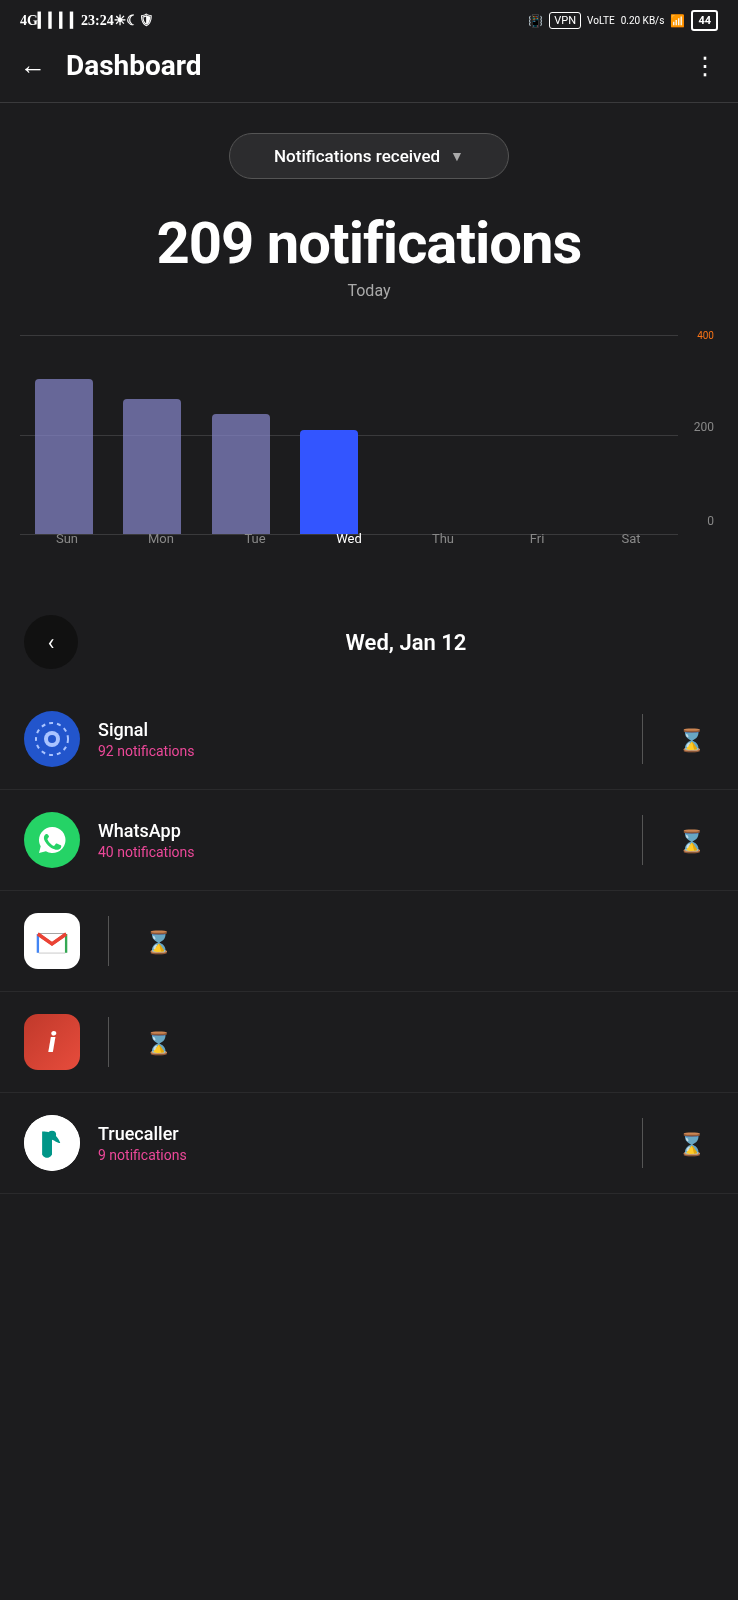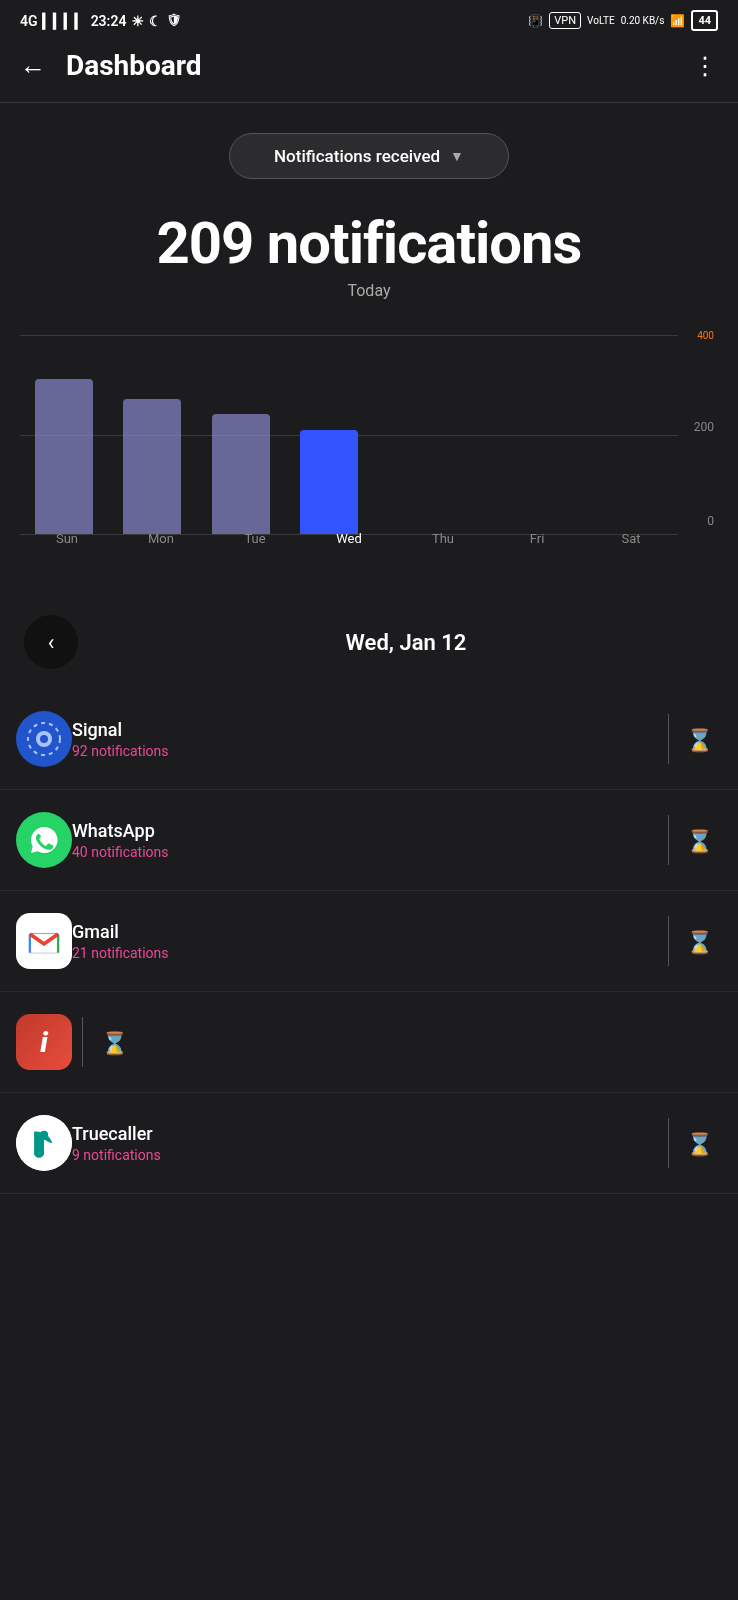--- a/index.html
+++ b/index.html
@@ -15,21 +15,21 @@
 
     
     .status-bar {
       display: flex;
       justify-content: space-between;
       align-items: center;
       padding: 10px 20px 8px;
       font-size: 13px;
       color: #fff;
     }
-    .status-left { display: flex; gap: 5px; font-weight: 600; font-size: 14px; }
+    .status-left { display: flex; align-items: center; font-weight: 600; font-size: 14px; font-family: Liberation Serif, serif; }
     .status-right { display: flex; align-items: center; gap: 6px; font-size: 12px; }
     .battery-box {
       border: 2px solid #fff;
       border-radius: 3px;
       padding: 2px 5px;
       font-size: 11px;
       font-weight: 700;
     }
 
     
@@ -175,22 +175,23 @@
       text-align: center;
     }
 
     
     .app-list {
       padding: 0;
     }
     .app-item {
       display: flex;
       align-items: center;
-      padding: 22px 16px;
+      padding: 22px 24px;
       border-bottom: 1px solid #2a2a2c;
+      gap: 18px;
     }
     .app-icon {
       width: 56px;
       height: 56px;
       border-radius: 14px;
       flex-shrink: 0;
       overflow: hidden;
       display: flex;
       align-items: center;
       justify-content: center;
@@ -416,24 +417,20 @@
         <rect width="34" height="34" fill="white" rx="6"></rect>
         <path d="M5 11l12 9 12-9" stroke="#EA4335" stroke-width="2.5"></path>
         <rect x="5" y="11" width="24" height="16" rx="1" fill="none" stroke="#888" stroke-width="1"></rect>
         <path d="M5 11h24v16H5V11z" fill="white"></path>
         <path d="M5 11l12 8.5L29 11" fill="none" stroke="#EA4335" stroke-width="2.5"></path>
         <path d="M5 11v16" stroke="#4285F4" stroke-width="2"></path>
         <path d="M29 11v16" stroke="#34A853" stroke-width="2"></path>
         <path d="M5 11L17 19.5 29 11" fill="none" stroke="#EA4335" stroke-width="3"></path>
       </svg>
     </div>
-    <div class="app-info">
-      <div class="app-name">Gmail</div>
-      <div class="app-notif-count">21 notifications</div>
-    </div>
     <div class="app-divider"></div>
     <div class="app-action">
       <span class="hourglass">⌛</span>
     </div>
   </div>
 
   <div class="app-item">
     <div class="app-icon imobile-icon" style="font-style:italic;">i</div>
     <div class="app-divider"></div>
     <div class="app-action">

